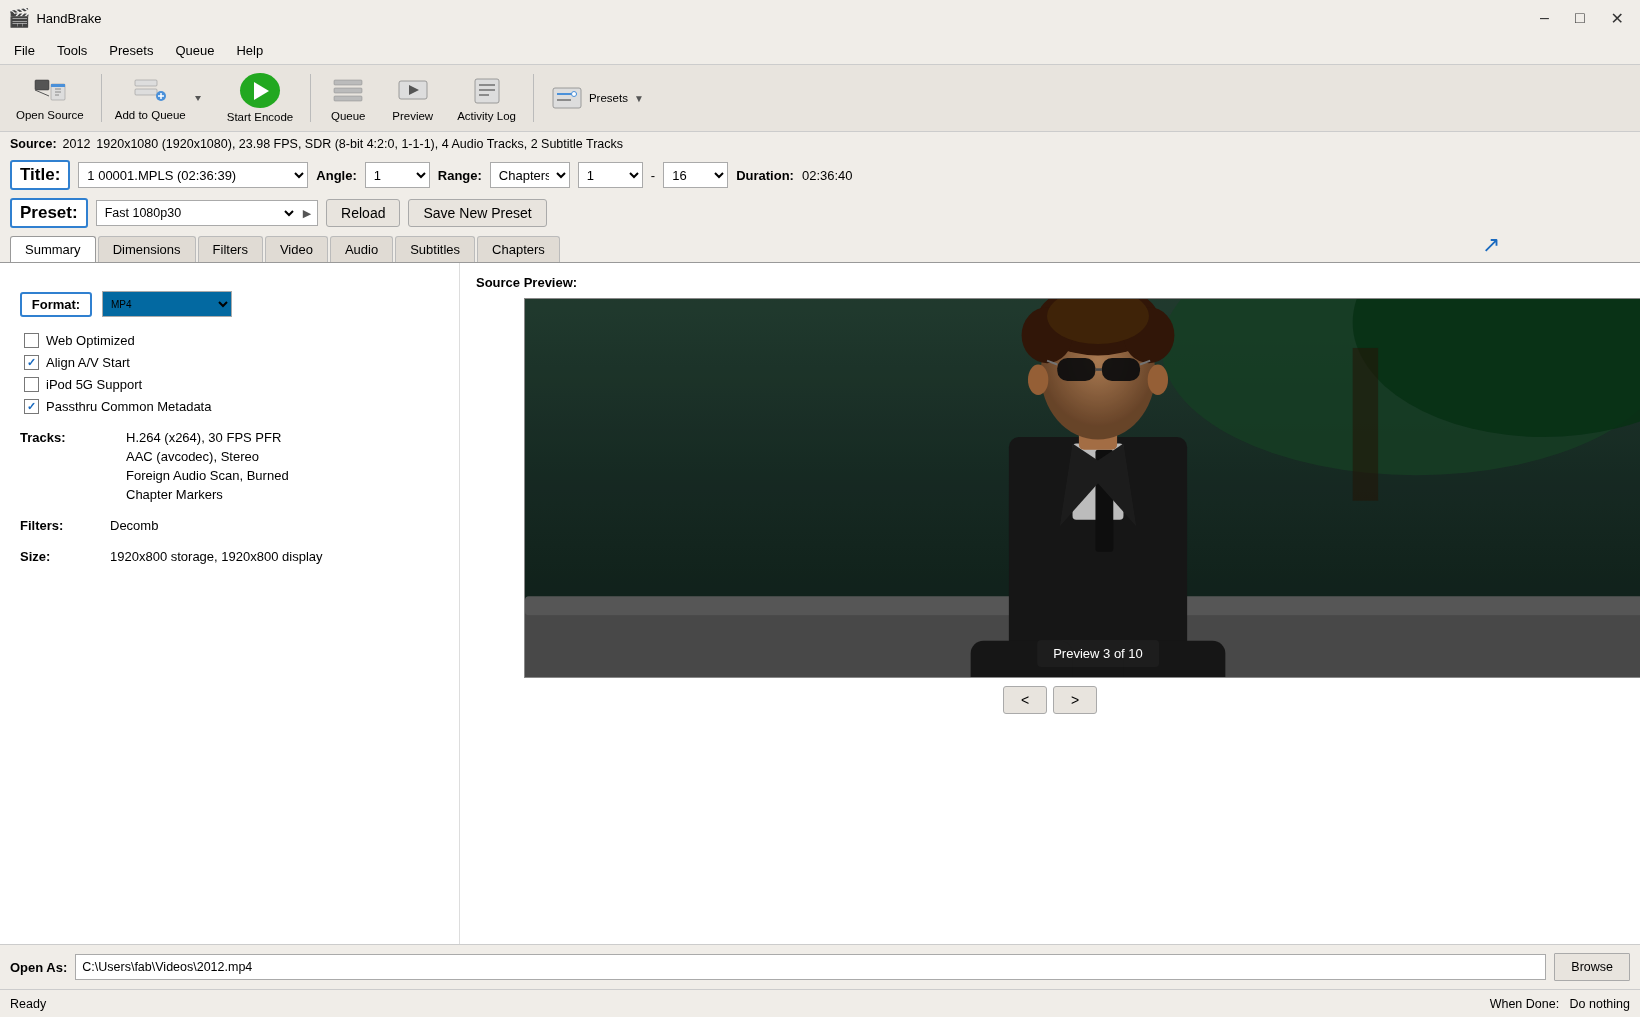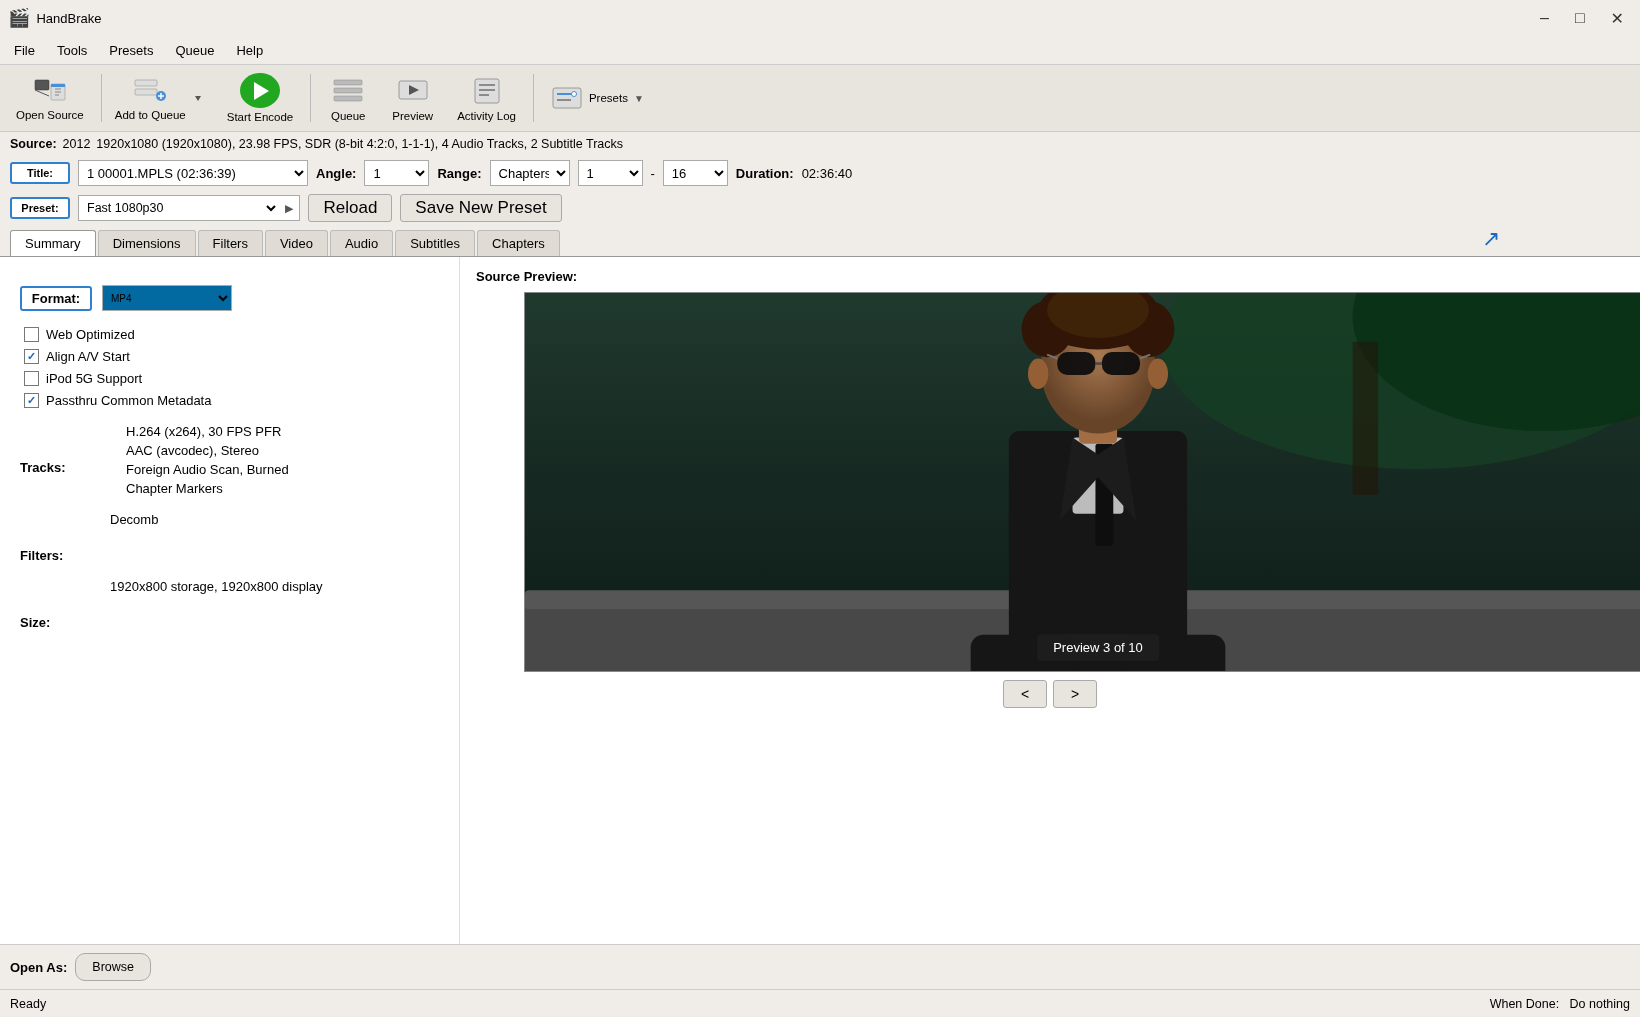--- a/index.html
+++ b/index.html
@@ -175,21 +175,21 @@
     
     .settings-row {
       padding: 4px 10px;
       display: flex;
       align-items: center;
       gap: 8px;
       background: #f0ede8;
     }
     .settings-label {
       font-weight: 600;
-      font-size: 11px;
+      font-size: 17px;
       border: 2px solid #3080d0;
       padding: 3px 8px;
       border-radius: 3px;
       background: #fff;
       min-width: 60px;
       text-align: center;
     }
     .settings-select {
       height: 26px;
       border: 1px solid #aaa;
@@ -202,21 +202,21 @@
     .settings-select-medium { width: 80px; }
     .settings-select-small { width: 65px; }
     .field-label { font-weight: 600; }
     .duration-val { font-size: 13px; }
     .reload-btn, .save-preset-btn {
       height: 28px;
       padding: 0 14px;
       border: 1px solid #aaa;
       background: #e8e4de;
       cursor: pointer;
-      font-size: 17px;
+      font-size: 14px;
       border-radius: 3px;
     }
     .preset-select-wrap {
       display: flex;
       align-items: center;
       border: 1px solid #aaa;
       background: #fff;
       height: 26px;
     }
     .preset-select-wrap select {
@@ -333,21 +333,21 @@
     .cb.checked {
       background: #fff;
     }
     .cb.checked::after {
       content: '✓';
       color: #1a6abf;
       font-size: 11px;
       font-weight: 700;
     }
     .tracks-section { display: flex; flex-direction: column; gap: 4px; }
-    .section-label { font-weight: 700; font-size: 13px; min-width: 80px; margin-top: 36px; }
+    .section-label { font-weight: 700; font-size: 13px; min-width: 80px; }
     .track-item { font-size: 13px; padding-left: 4px; margin-left: 12px; }
     .info-row { display: flex; gap: 10px; align-items: flex-start; }
     
     .right-panel {
       flex: 1;
       padding: 12px 16px;
       display: flex;
       flex-direction: column;
       align-items: flex-start;
     }
@@ -414,21 +414,21 @@
       padding: 0 6px;
       font-size: 12.5px;
     }
     .browse-btn {
       height: 28px;
       padding: 0 16px;
       border: 1px solid #aaa;
       background: #e8e4de;
       cursor: pointer;
       font-size: 12.5px;
-      border-radius: 10px;
+      border-radius: 1px;
     }
     
     .status-bar {
       display: flex;
       align-items: center;
       justify-content: space-between;
       padding: 4px 10px;
       background: #f0ede8;
       border-top: 1px solid #ccc;
       font-size: 12.5px;
@@ -731,20 +731,21 @@
     </div>
     <div class="preview-nav">
       <button class="preview-nav-btn">&lt;</button>
       <button class="preview-nav-btn">&gt;</button>
     </div>
   </div>
 </div>
 
 <div class="saveas-bar">
   <span class="saveas-label">Open As:</span>
+  <input class="saveas-input" type="text" value="C:\Users\fab\Videos\2012.mp4" style="">
   <button class="browse-btn">Browse</button>
 </div>
 
 <div class="status-bar">
   <span>Ready</span>
   <span>
     <span>When Done:</span>
     &nbsp;
     <span>Do nothing</span>
   </span>

